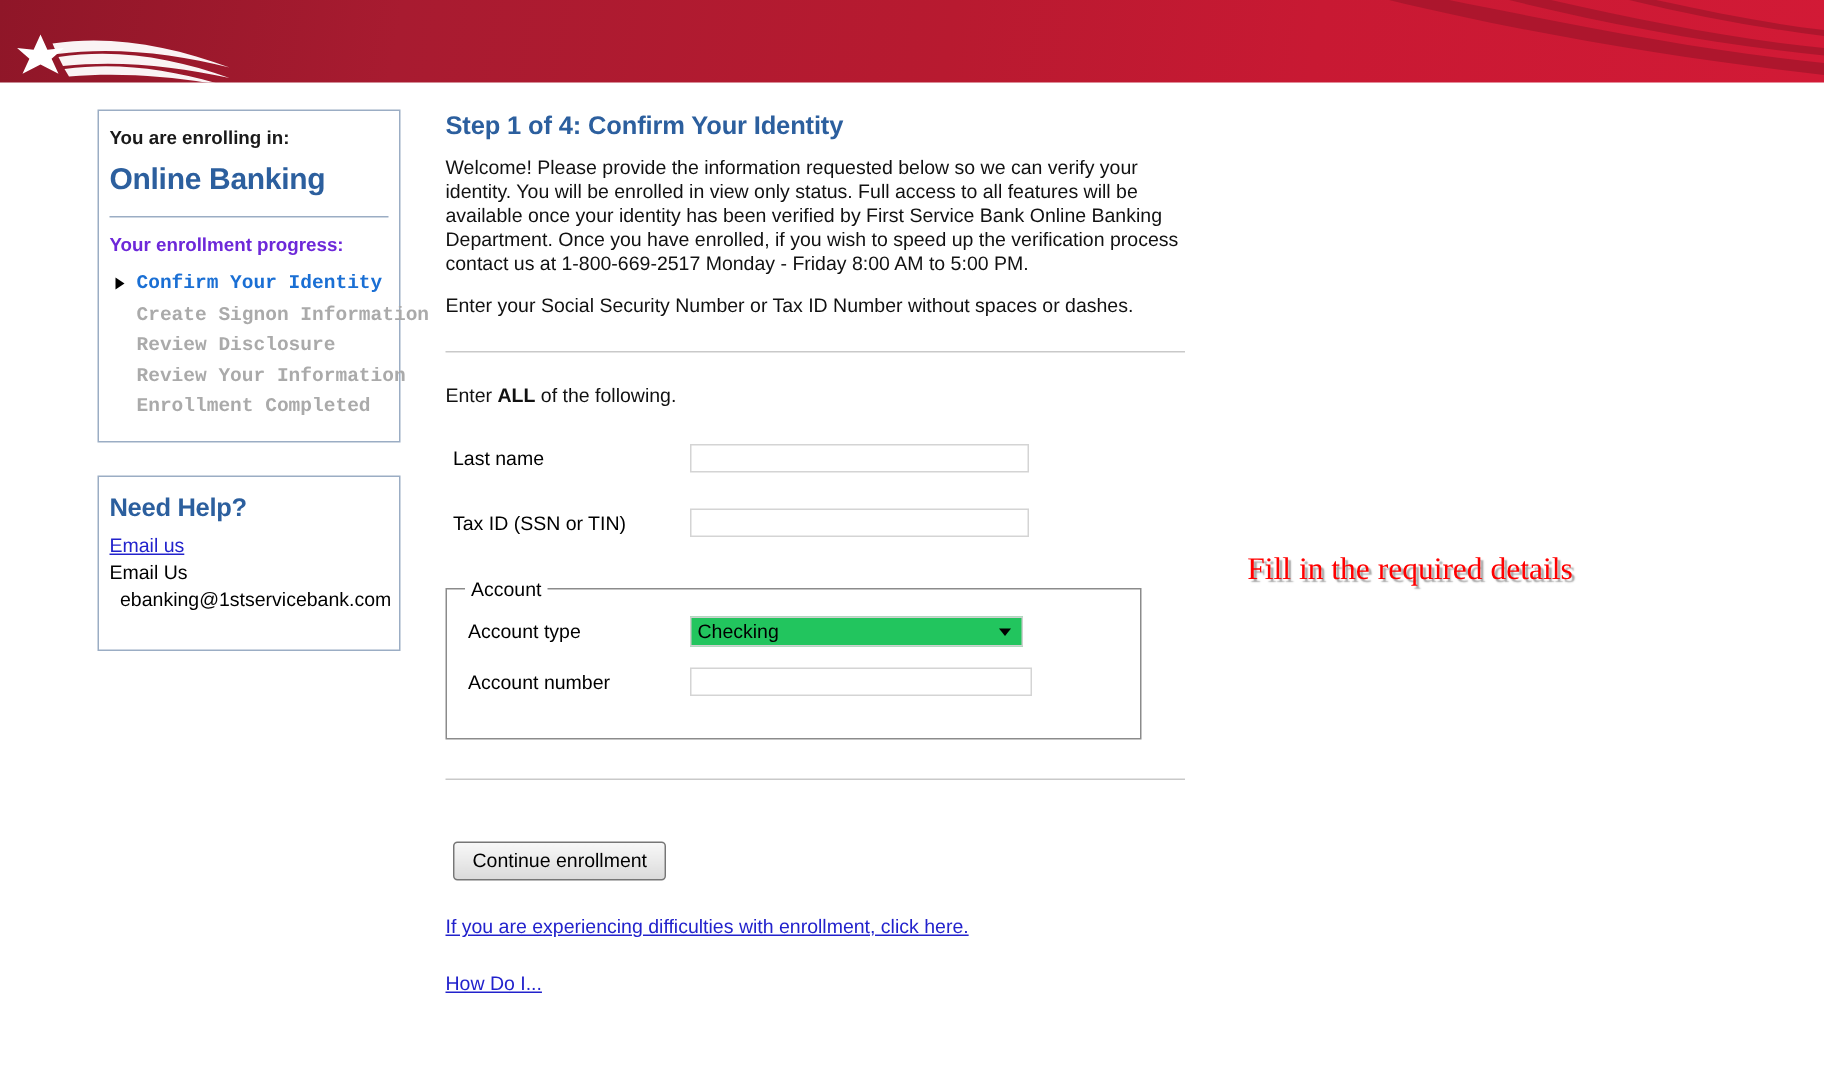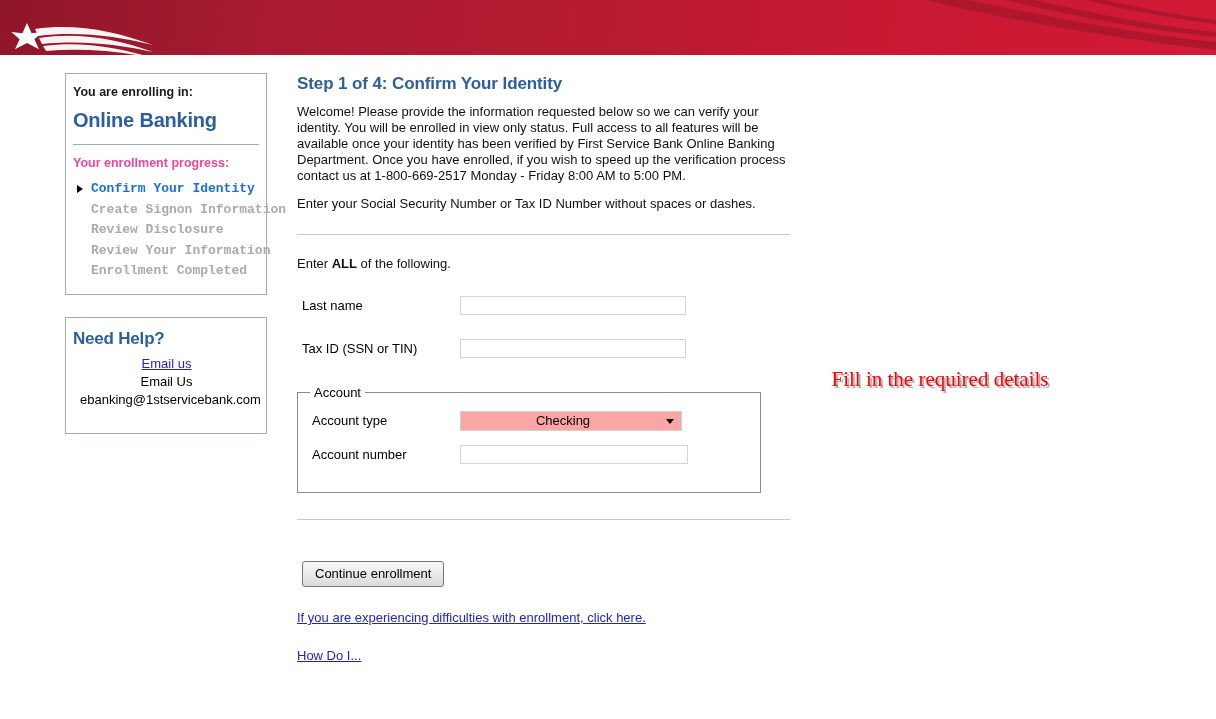--- a/index.html
+++ b/index.html
@@ -81,21 +81,21 @@
     letter-spacing: -0.2px;
   }
   .panel-sep {
     border: 0;
     border-top: 1px solid #9badc4;
     margin: 12px 7px 10px 7px;
   }
   .progress-label {
     font-size: 12.5px;
     font-weight: bold;
-    color: #ec4899;
+    color: #6d28d9;
     padding: 0 10px 0 7px;
     line-height: 16px;
   }
   .progress-list {
     margin: 8px 0 0 0;
     padding: 0;
     list-style: none;
     font-family: Liberation Mono, monospace;
   }
   .progress-item {
@@ -129,21 +129,20 @@
   .help-title {
     font-size: 17px;
     font-weight: bold;
     color: #2c5f9e;
     padding: 0 10px 0 7px;
     line-height: 22px;
     letter-spacing: -0.2px;
   }
   .help-lines {
     padding: 5px 6px 0 7px;
-    text-align: center;
   }
   .help-link {
     display: inline-block;
     font-size: 13px;
     color: #2222cc;
     text-decoration: underline;
     line-height: 18px;
     cursor: pointer;
   }
   .help-text {
@@ -256,28 +255,27 @@
   }
   .select-wrap {
     position: relative;
     width: 222px;
     height: 20px;
   }
   .select-box {
     width: 222px;
     height: 20px;
     border: 1px solid #d0d0d0;
-    background: #fca5a5;
+    background: #22c55e;
     box-sizing: border-box;
     font-size: 13px;
     color: #000000;
     line-height: 18px;
     padding: 0 20px 0 4px;
     cursor: pointer;
-    text-align: center;
   }
   .select-arrow {
     position: absolute;
     right: 8px;
     top: 8px;
     width: 0;
     height: 0;
     border-left: 4.5px solid transparent;
     border-right: 4.5px solid transparent;
     border-top: 5px solid #000000;

